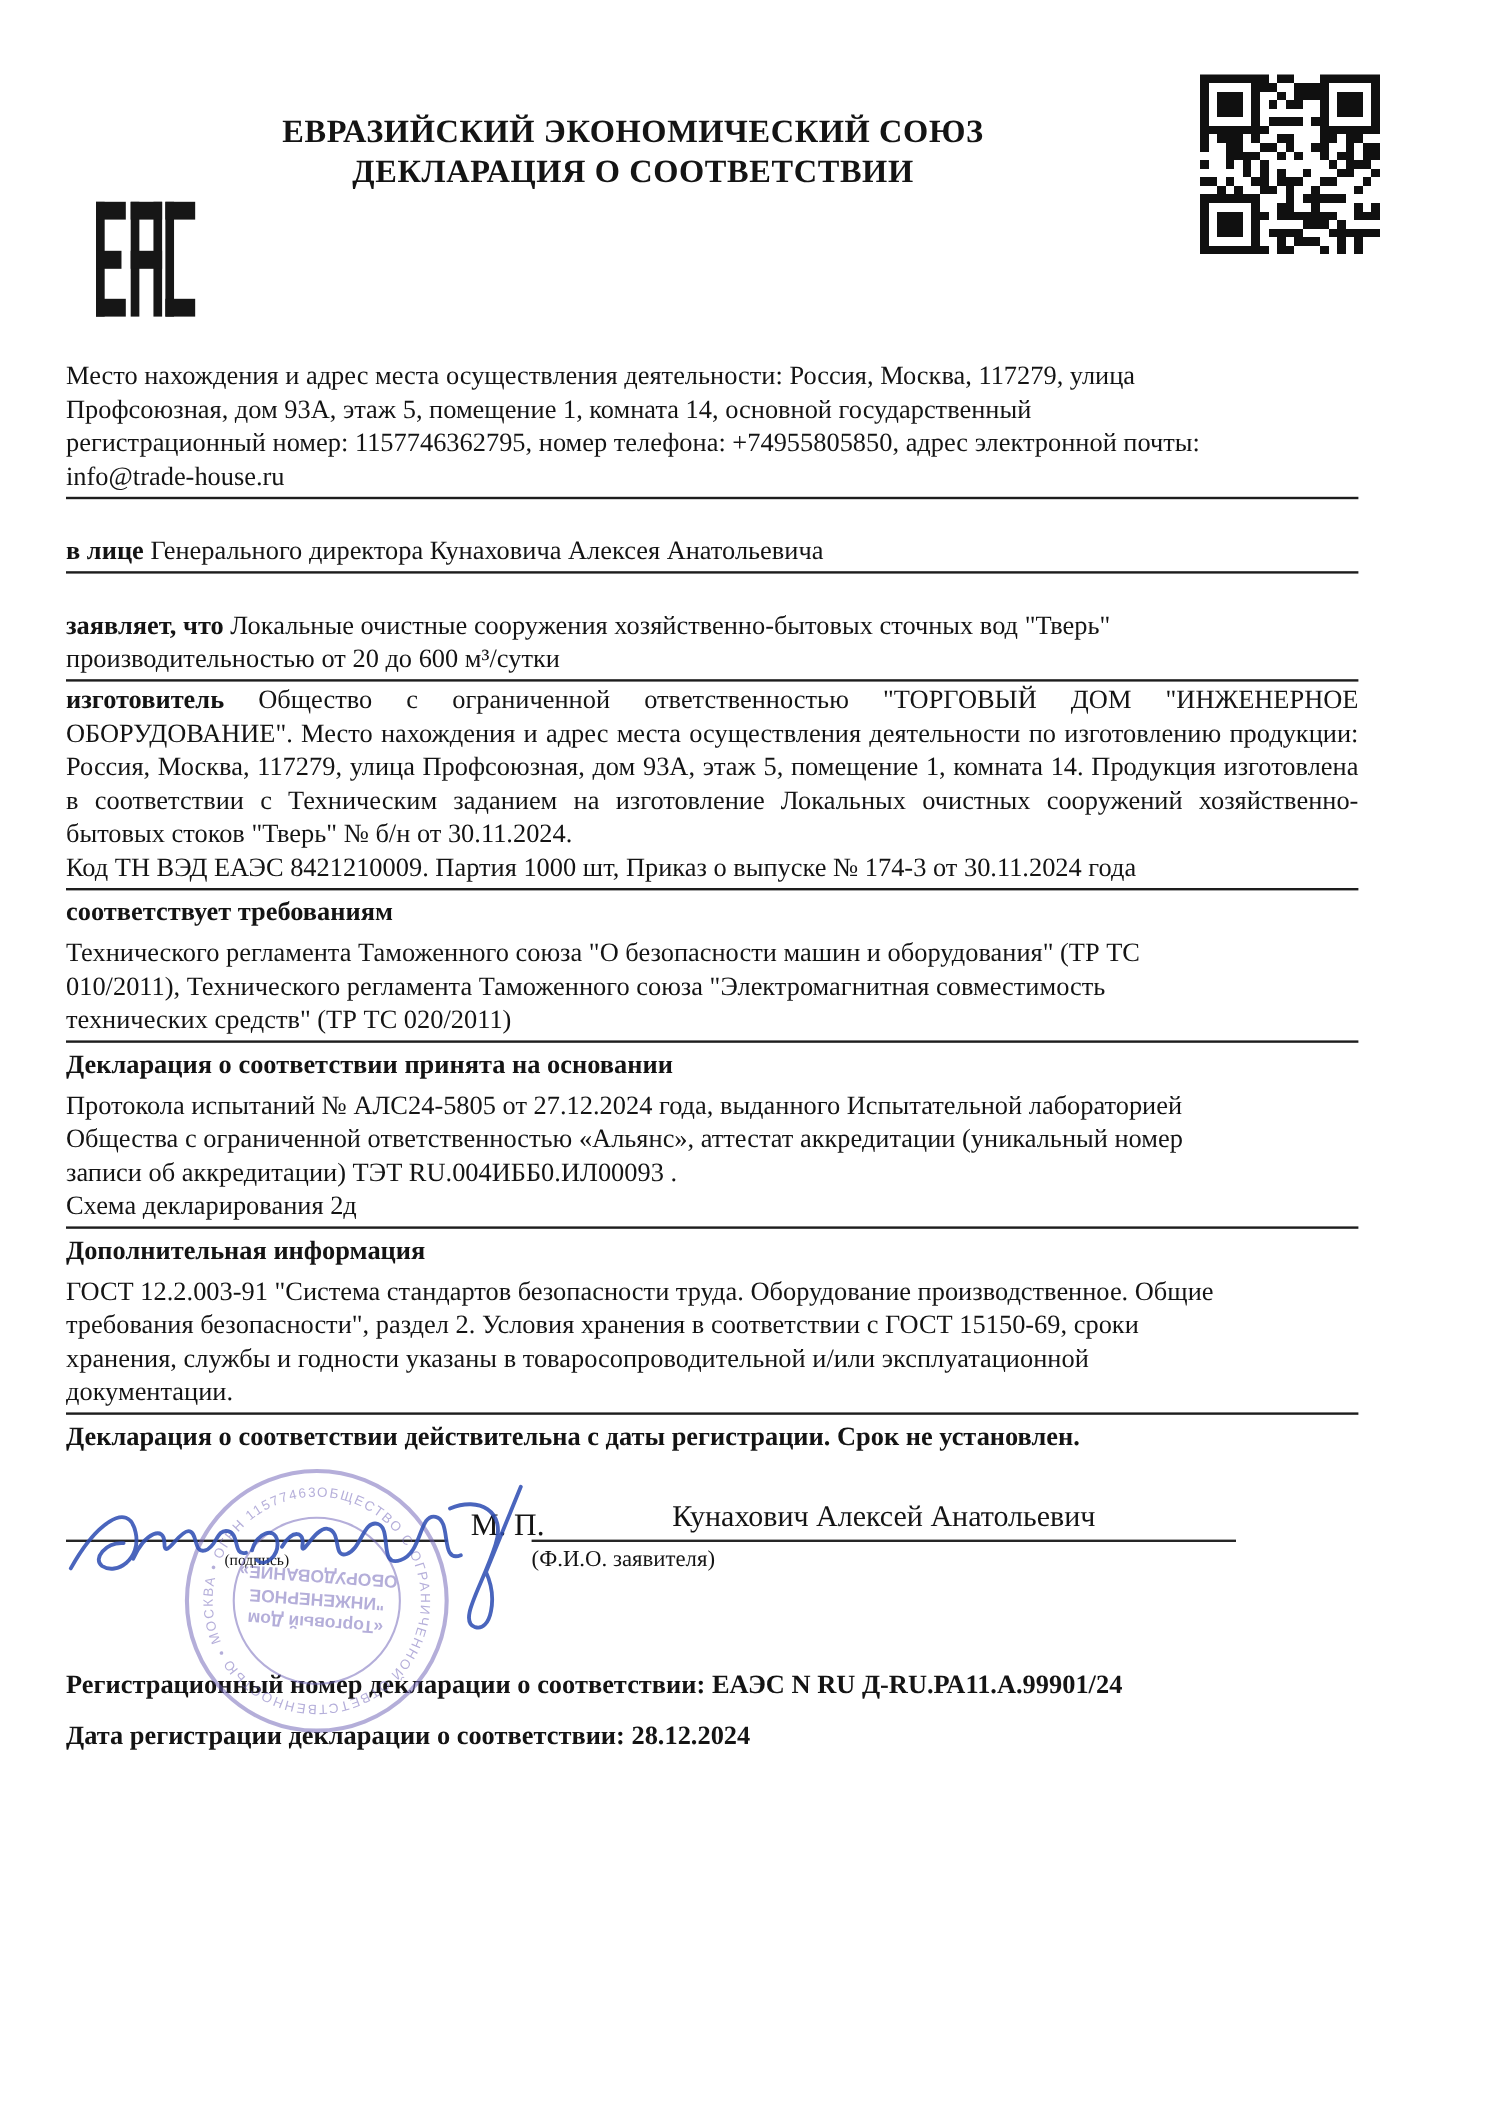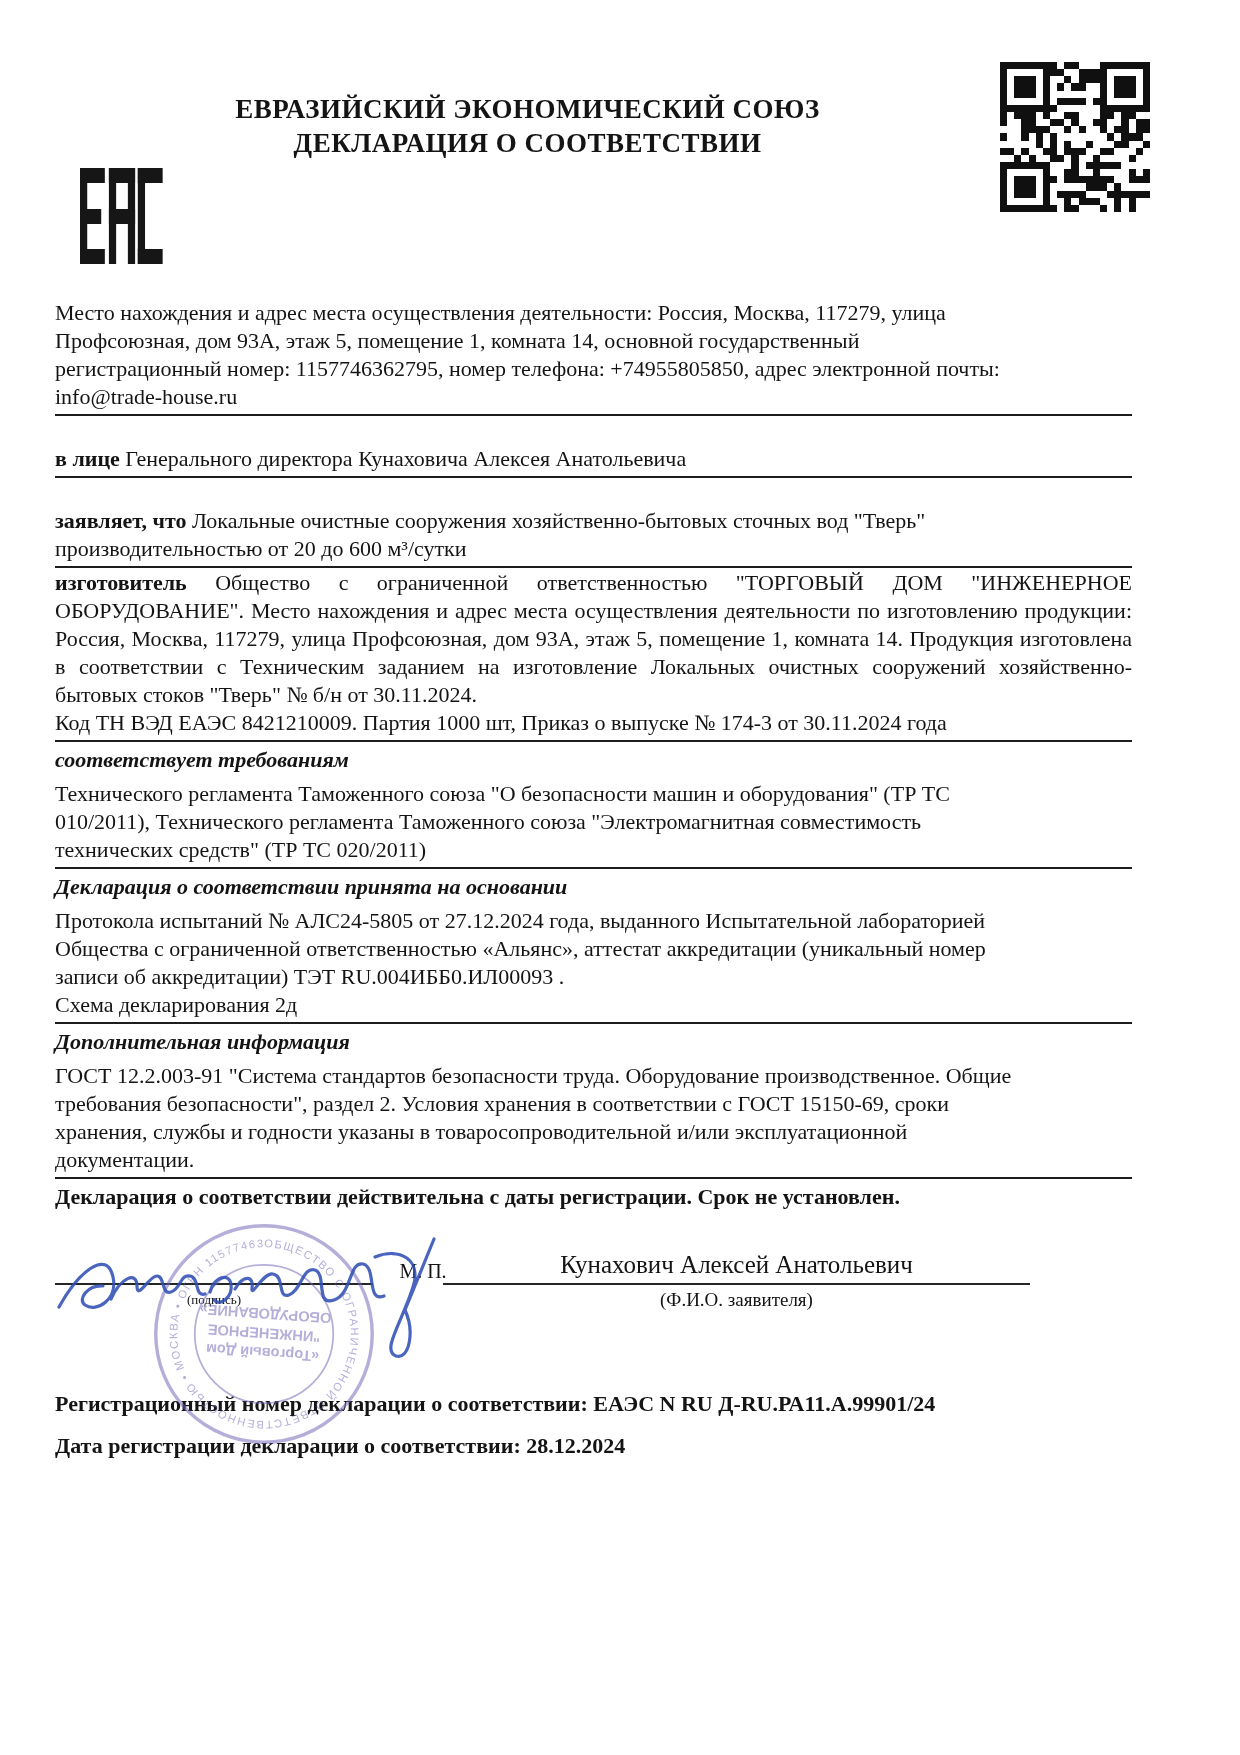--- a/index.html
+++ b/index.html
@@ -8,33 +8,33 @@
     font-family:"Liberation Serif","DejaVu Serif",serif;
     font-size:22px;line-height:28px;color:#141414;padding-left:20px;
   }
   .content{position:absolute;left:55px;top:0;width:1077px;}
   .header{position:relative;height:270px;}
   .titles{position:absolute;left:0;top:92px;width:945px;text-align:center;
           font-weight:bold;font-size:27px;line-height:34px;letter-spacing:.5px;}
   .eac-logo{position:absolute;left:25px;top:168px;width:84px;height:96px;}
   .qr{position:absolute;left:945px;top:62px;width:150px;height:150px;}
   .sec{border-bottom:2px solid #1d1d1d;padding:1px 0 3px;}
-  .nb{border-bottom:none;font-style:italic;}
+  .nb{border-bottom:none;}
   .multiline{white-space:pre-line;}
   .just{text-align:justify;}
   .lead{font-weight:bold;}
   .heading{font-weight:bold;padding:4px 0 5px;}
   .validity{font-weight:bold;padding:4px 0 2px;}
   .sig-block{position:relative;height:160px;}
   .sig-line{position:absolute;top:70px;border-top:2px solid #262626;}
   .sig-line.left{left:0;width:318px;}
   .sig-line.right{left:388px;width:587px;}
   .sig-caption{position:absolute;top:73px;left:0;width:318px;text-align:center;font-size:13px;}
-  .fio-caption{position:absolute;top:73px;left:388px;width:587px;text-align:center;font-size:19px;}
-  .mp{position:absolute;top:44px;left:333px;width:70px;text-align:center;font-size:20px;}
+  .fio-caption{position:absolute;top:73px;left:388px;width:587px;text-align:left;font-size:19px;}
+  .mp{position:absolute;top:44px;left:333px;width:70px;text-align:center;font-size:26px;}
   .sig-name{position:absolute;top:38px;left:388px;width:587px;text-align:center;font-size:25px;}
   .signature-svg{position:absolute;left:-2px;top:2px;z-index:3;}
   .stamp-svg{position:absolute;left:92px;top:4px;z-index:2;}
   .foot-line{font-weight:bold;margin-top:17px;}
   .foot-line + .foot-line{margin-top:14px;}
 </style>
 </head>
 <body>
 
 <div class="page">

